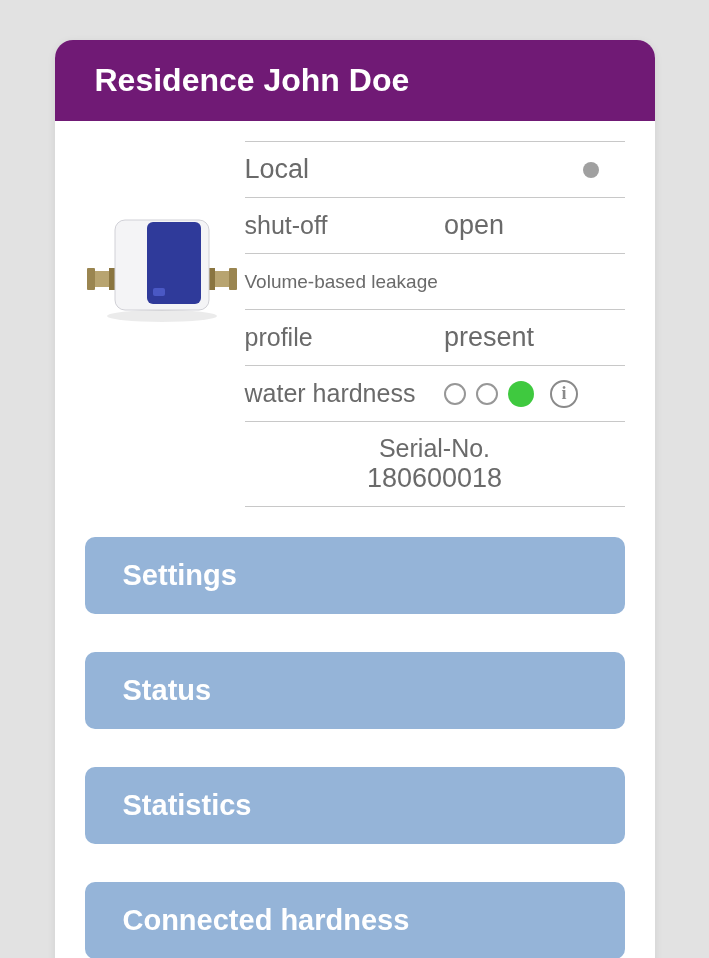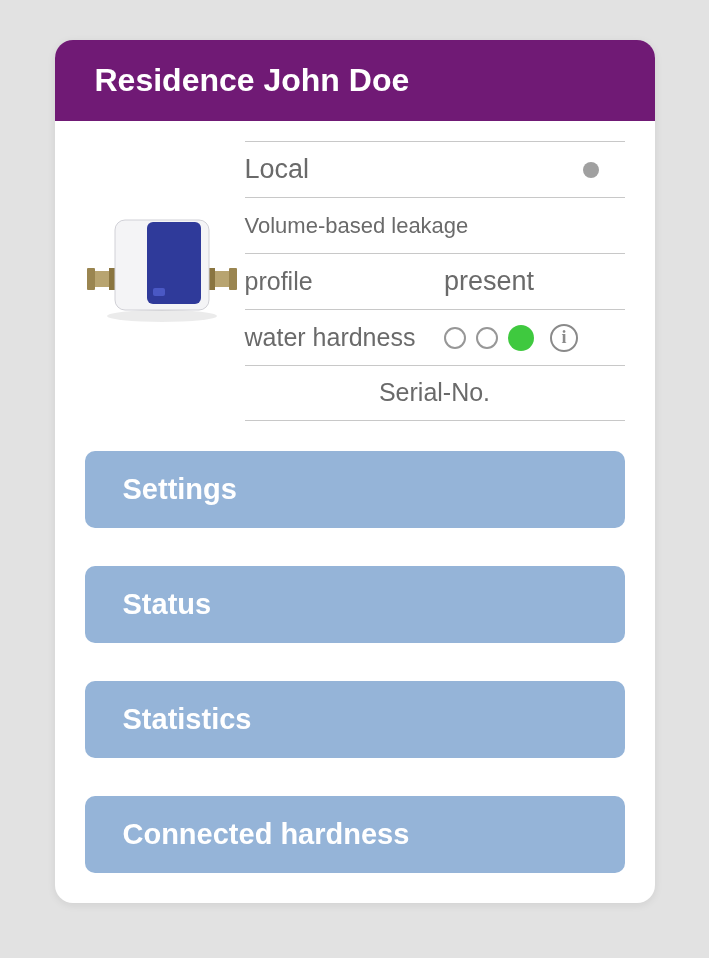--- a/index.html
+++ b/index.html
@@ -65,21 +65,21 @@
       border-bottom: 1px solid #c8c8c8;
       flex-direction: column;
     }
     .info-label {
       flex: 1.05;
       color: #6a6a6a;
       font-size: 25px;
       font-weight: 400;
     }
     .info-label.smaller {
-      font-size: 22px;
+      font-size: 19px;
     }
     .info-value {
       flex: 0.95;
       color: #6a6a6a;
       font-size: 27px;
       font-weight: 400;
       display: flex;
       align-items: center;
     }
     .conn-dot {
@@ -173,20 +173,24 @@
       </div>
       <div class="info-table">
 
         <div class="info-row">
           <div class="info-value">
             <span>Local</span>
             <span class="conn-dot"></span>
           </div>
         </div>
 
+        <div class="info-row">
+          <div class="info-label">shut-off</div>
+          <div class="info-value">open</div>
+        </div>
 
         <div class="info-row">
           <div class="info-label smaller">Volume-based leakage</div>
         </div>
 
         <div class="info-row">
           <div class="info-label">profile</div>
           <div class="info-value">present</div>
         </div>
 
@@ -197,20 +201,21 @@
             <span class="dot-open"></span>
             <span class="dot-green"></span>
             <span class="info-icon">
                 <i class="info-icon-i">i</i>
               </span>
           </div>
         </div>
 
         <div class="info-row">
           <div class="info-label">Serial-No.</div>
+          <div class="info-value">180600018</div>
         </div>
 
       </div>
     </div>
 
     <div class="menu">
       <button class="menu-item">Settings</button>
       <button class="menu-item">Status</button>
       <button class="menu-item">Statistics</button>
       <button class="menu-item">Connected hardness</button>

